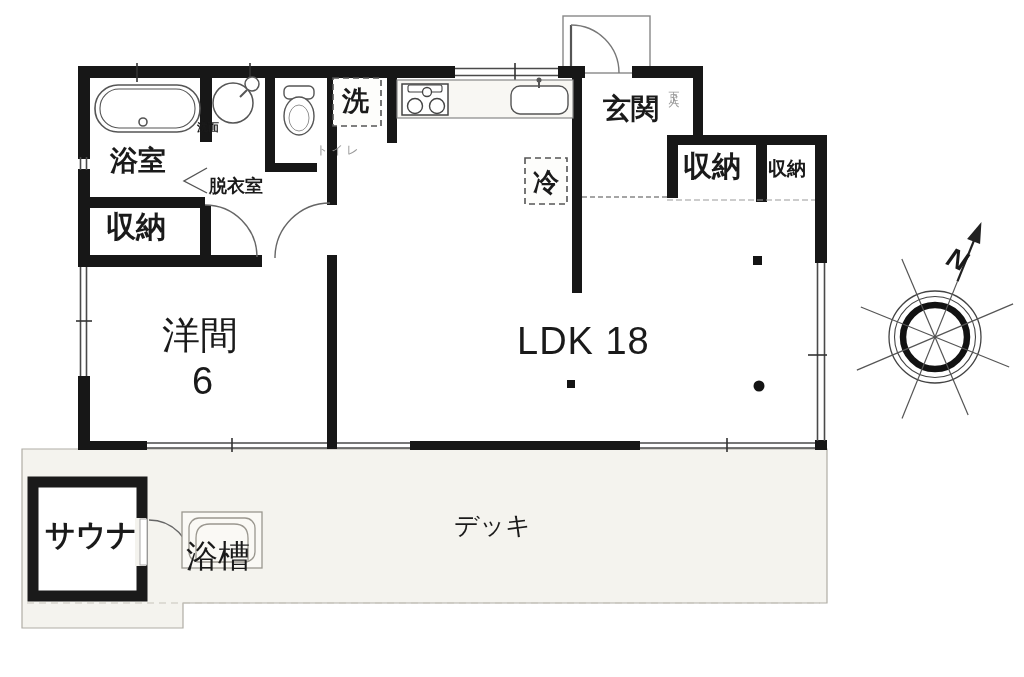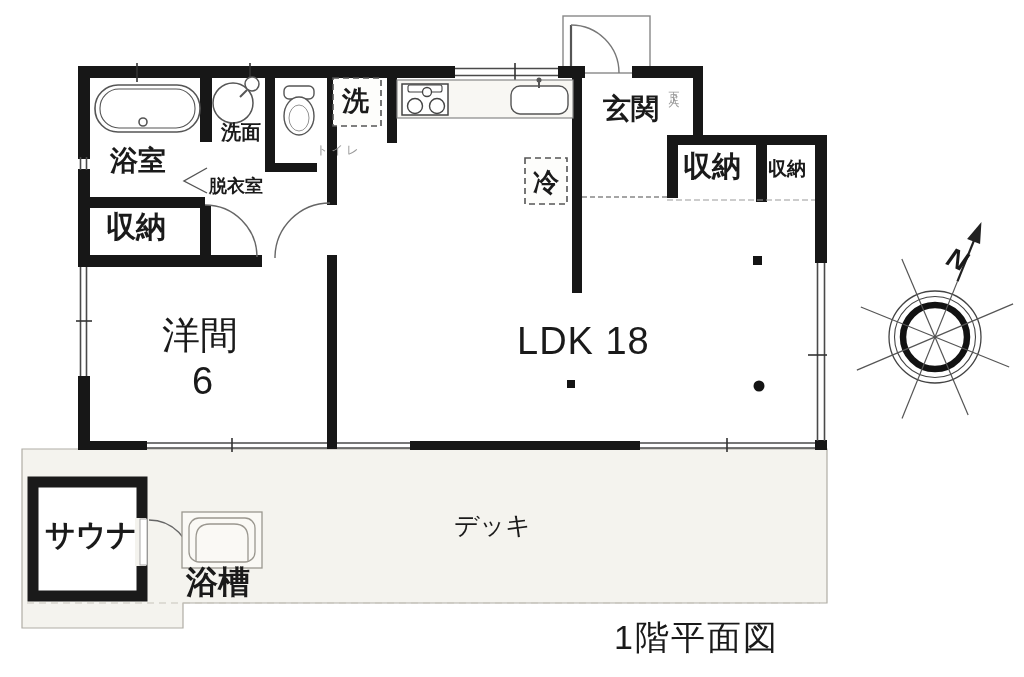--- a/index.html
+++ b/index.html
@@ -158,31 +158,30 @@
         <line x1="-80" y1="0" x2="80" y2="0"></line>
         <line x1="-60" y1="-60" x2="60" y2="60"></line>
         <line x1="-60" y1="60" x2="60" y2="-60"></line>
         <line x1="0" y1="-60" x2="0" y2="-108" stroke="#222" stroke-width="2.2"></line>
         <polygon points="0,-124 -7,-103 7,-103" fill="#222" stroke="none"></polygon>
       </g>
     </g>
   </svg>
 
   <div class="lbl" style="left:110px;top:147px;font-size:28px;">浴室</div>
-  <div class="lbl" style="left:221px;top:122px;font-size:20px;">洗面</div>
+  <div class="lbl" style="left:197px;top:122px;font-size:11px;">洗面</div>
   <div class="lbl" style="left:209px;top:177px;font-size:18px;">脱衣室</div>
   <div class="lbl light" style="left:276px;top:144px;font-size:12px;letter-spacing:3px;padding-left:40px;">トイレ</div>
   <div class="lbl" style="left:106px;top:212px;font-size:30px;">収納</div>
   <div class="lbl" style="left:683px;top:152px;font-size:29px;">収納</div>
   <div class="lbl" style="left:768px;top:159px;font-size:19px;">収納</div>
   <div class="lbl" style="left:603px;top:95px;font-size:28px;">玄関</div>
   <div class="lbl light vert" style="left:668px;top:83px;font-size:11px;height:56px;">下足入</div>
   <div class="lbl" style="left:342px;top:88px;font-size:27px;">洗</div>
   <div class="lbl" style="left:533px;top:169px;font-size:26px;">冷</div>
   <div class="lbl" style="left:162px;top:308px;font-size:38px;font-weight:500;margin-top:8px;">洋間</div>
   <div class="lbl" style="left:192px;top:362px;font-size:38px;font-weight:500;">6</div>
   <div class="lbl" style="left:517px;top:322px;font-size:38px;font-weight:500;letter-spacing:1px;">LDK 18</div>
   <div class="lbl" style="left:45px;top:520px;font-size:30px;">サウナ</div>
-  <div class="lbl" style="left:186px;top:566px;font-size:32px;font-weight:700;">浴槽</div>
+  <div class="lbl" style="left:186px;top:540px;font-size:32px;font-weight:400;">浴槽</div>
   <div class="lbl" style="left:454px;top:513px;font-size:25px;font-weight:500;">デッキ</div>
-  <div class="lbl" style="left:614px;top:620px;font-size:34px;font-weight:500;letter-spacing:2px;">1階平面図</div>
   <div class="lbl n-mark" style="left:957px;top:260px;font-size:27px;">N</div>
 </div>
 
 </body></html>

